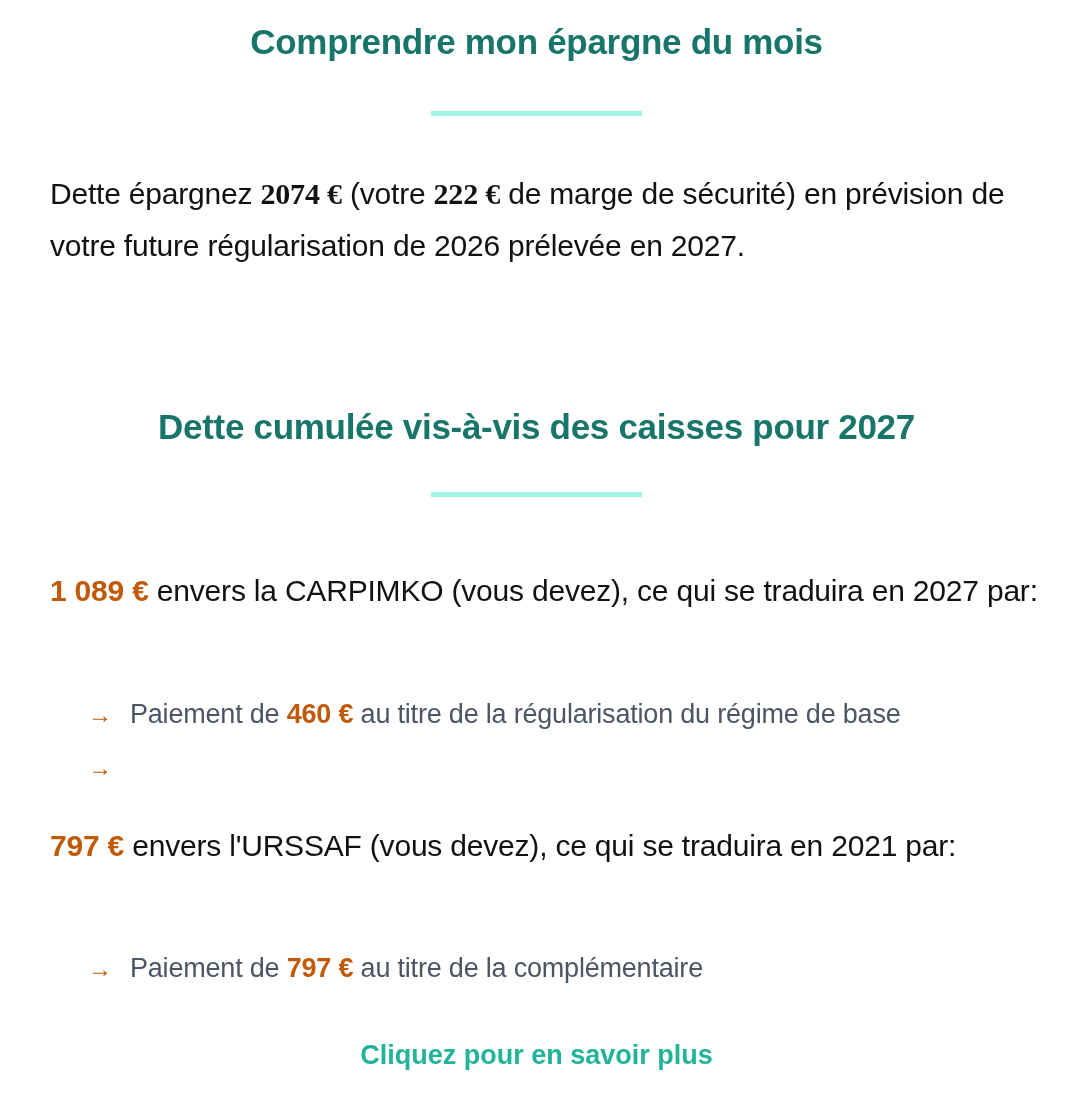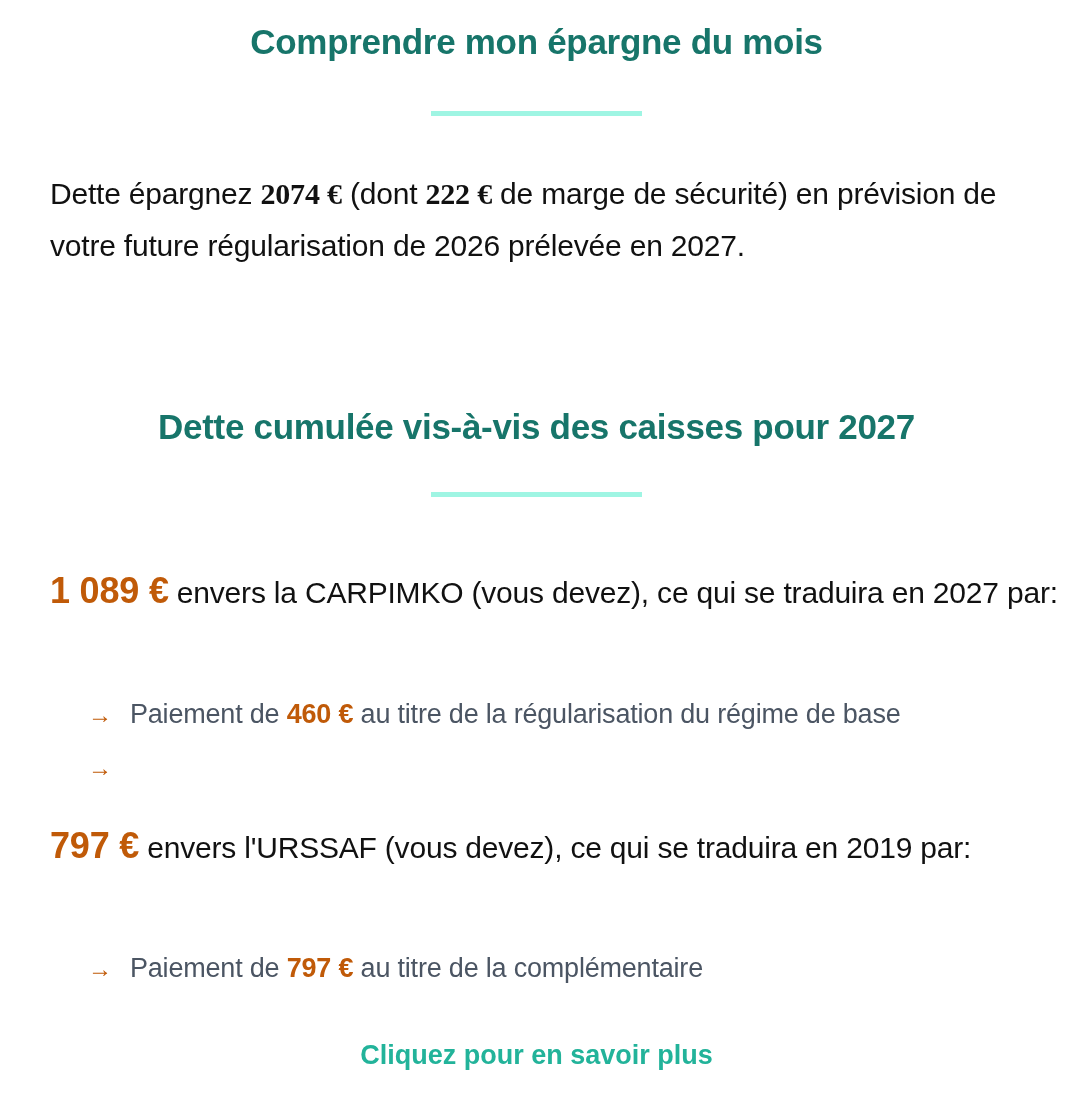--- a/index.html
+++ b/index.html
@@ -39,21 +39,21 @@
       width: 1010px;
       font-size: 30px;
       line-height: 52px;
       margin: 0;
       letter-spacing: -0.2px;
     }
     .para b { font-weight: bold; font-family: Liberation Serif, serif; }
     .amount {
       color: #c05a08;
       font-weight: bold;
-      font-size: 36px;
+      font-size: 30px;
     }
     .sub-list {
       position: absolute;
       left: 88px;
       margin: 0;
       padding: 0;
       list-style: none;
     }
     .sub-item {
       font-size: 27px;
@@ -86,38 +86,38 @@
       text-decoration: none;
       cursor: pointer;
     }
   </style>
 </head>
 <body>
 
 <h2 class="section-title" style="top:22px;">Comprendre mon épargne du mois</h2>
 <div class="divider" style="top:111px;"></div>
 
-<p class="para" style="top:168px;"><span>Dette épargnez </span><b>2074 €</b><span> (dont </span><b>222 €</b><span> de marge de sécurité) en prévision de votre future régularisation de 2026 prélevée en 2027.</span></p>
+<p class="para" style="top:168px;"><span>Dette épargnez </span><b>2074 €</b><span> (votre </span><b>222 €</b><span> de marge de sécurité) en prévision de votre future régularisation de 2026 prélevée en 2027.</span></p>
 
 <h2 class="section-title" style="top:407px;">Dette cumulée vis-à-vis des caisses pour 2027</h2>
 <div class="divider" style="top:492px;"></div>
 
 <p class="para" style="top:565px;"><span class="amount">1 089 €</span><span> envers la CARPIMKO (vous devez), ce qui se traduira en 2027 par:</span></p>
 
 <ul class="sub-list" style="top:688px;">
   <li class="sub-item">
     <span class="arrow">→</span>
     <span><span>Paiement de </span><span class="sub-amount">460 €</span><span> au titre de la régularisation du régime de base</span></span>
   </li>
   <li class="sub-item">
     <span class="arrow">→</span>
   </li>
 </ul>
 
-<p class="para" style="top:820px;"><span class="amount">797 €</span><span> envers l'URSSAF (vous devez), ce qui se traduira en 2019 par:</span></p>
+<p class="para" style="top:820px;"><span class="amount">797 €</span><span> envers l'URSSAF (vous devez), ce qui se traduira en 2021 par:</span></p>
 
 <ul class="sub-list" style="top:942px;">
   <li class="sub-item">
     <span class="arrow">→</span>
     <span><span>Paiement de </span><span class="sub-amount">797 €</span><span> au titre de la complémentaire</span></span>
   </li>
 </ul>
 
 <a class="more-link">Cliquez pour en savoir plus</a>
 

